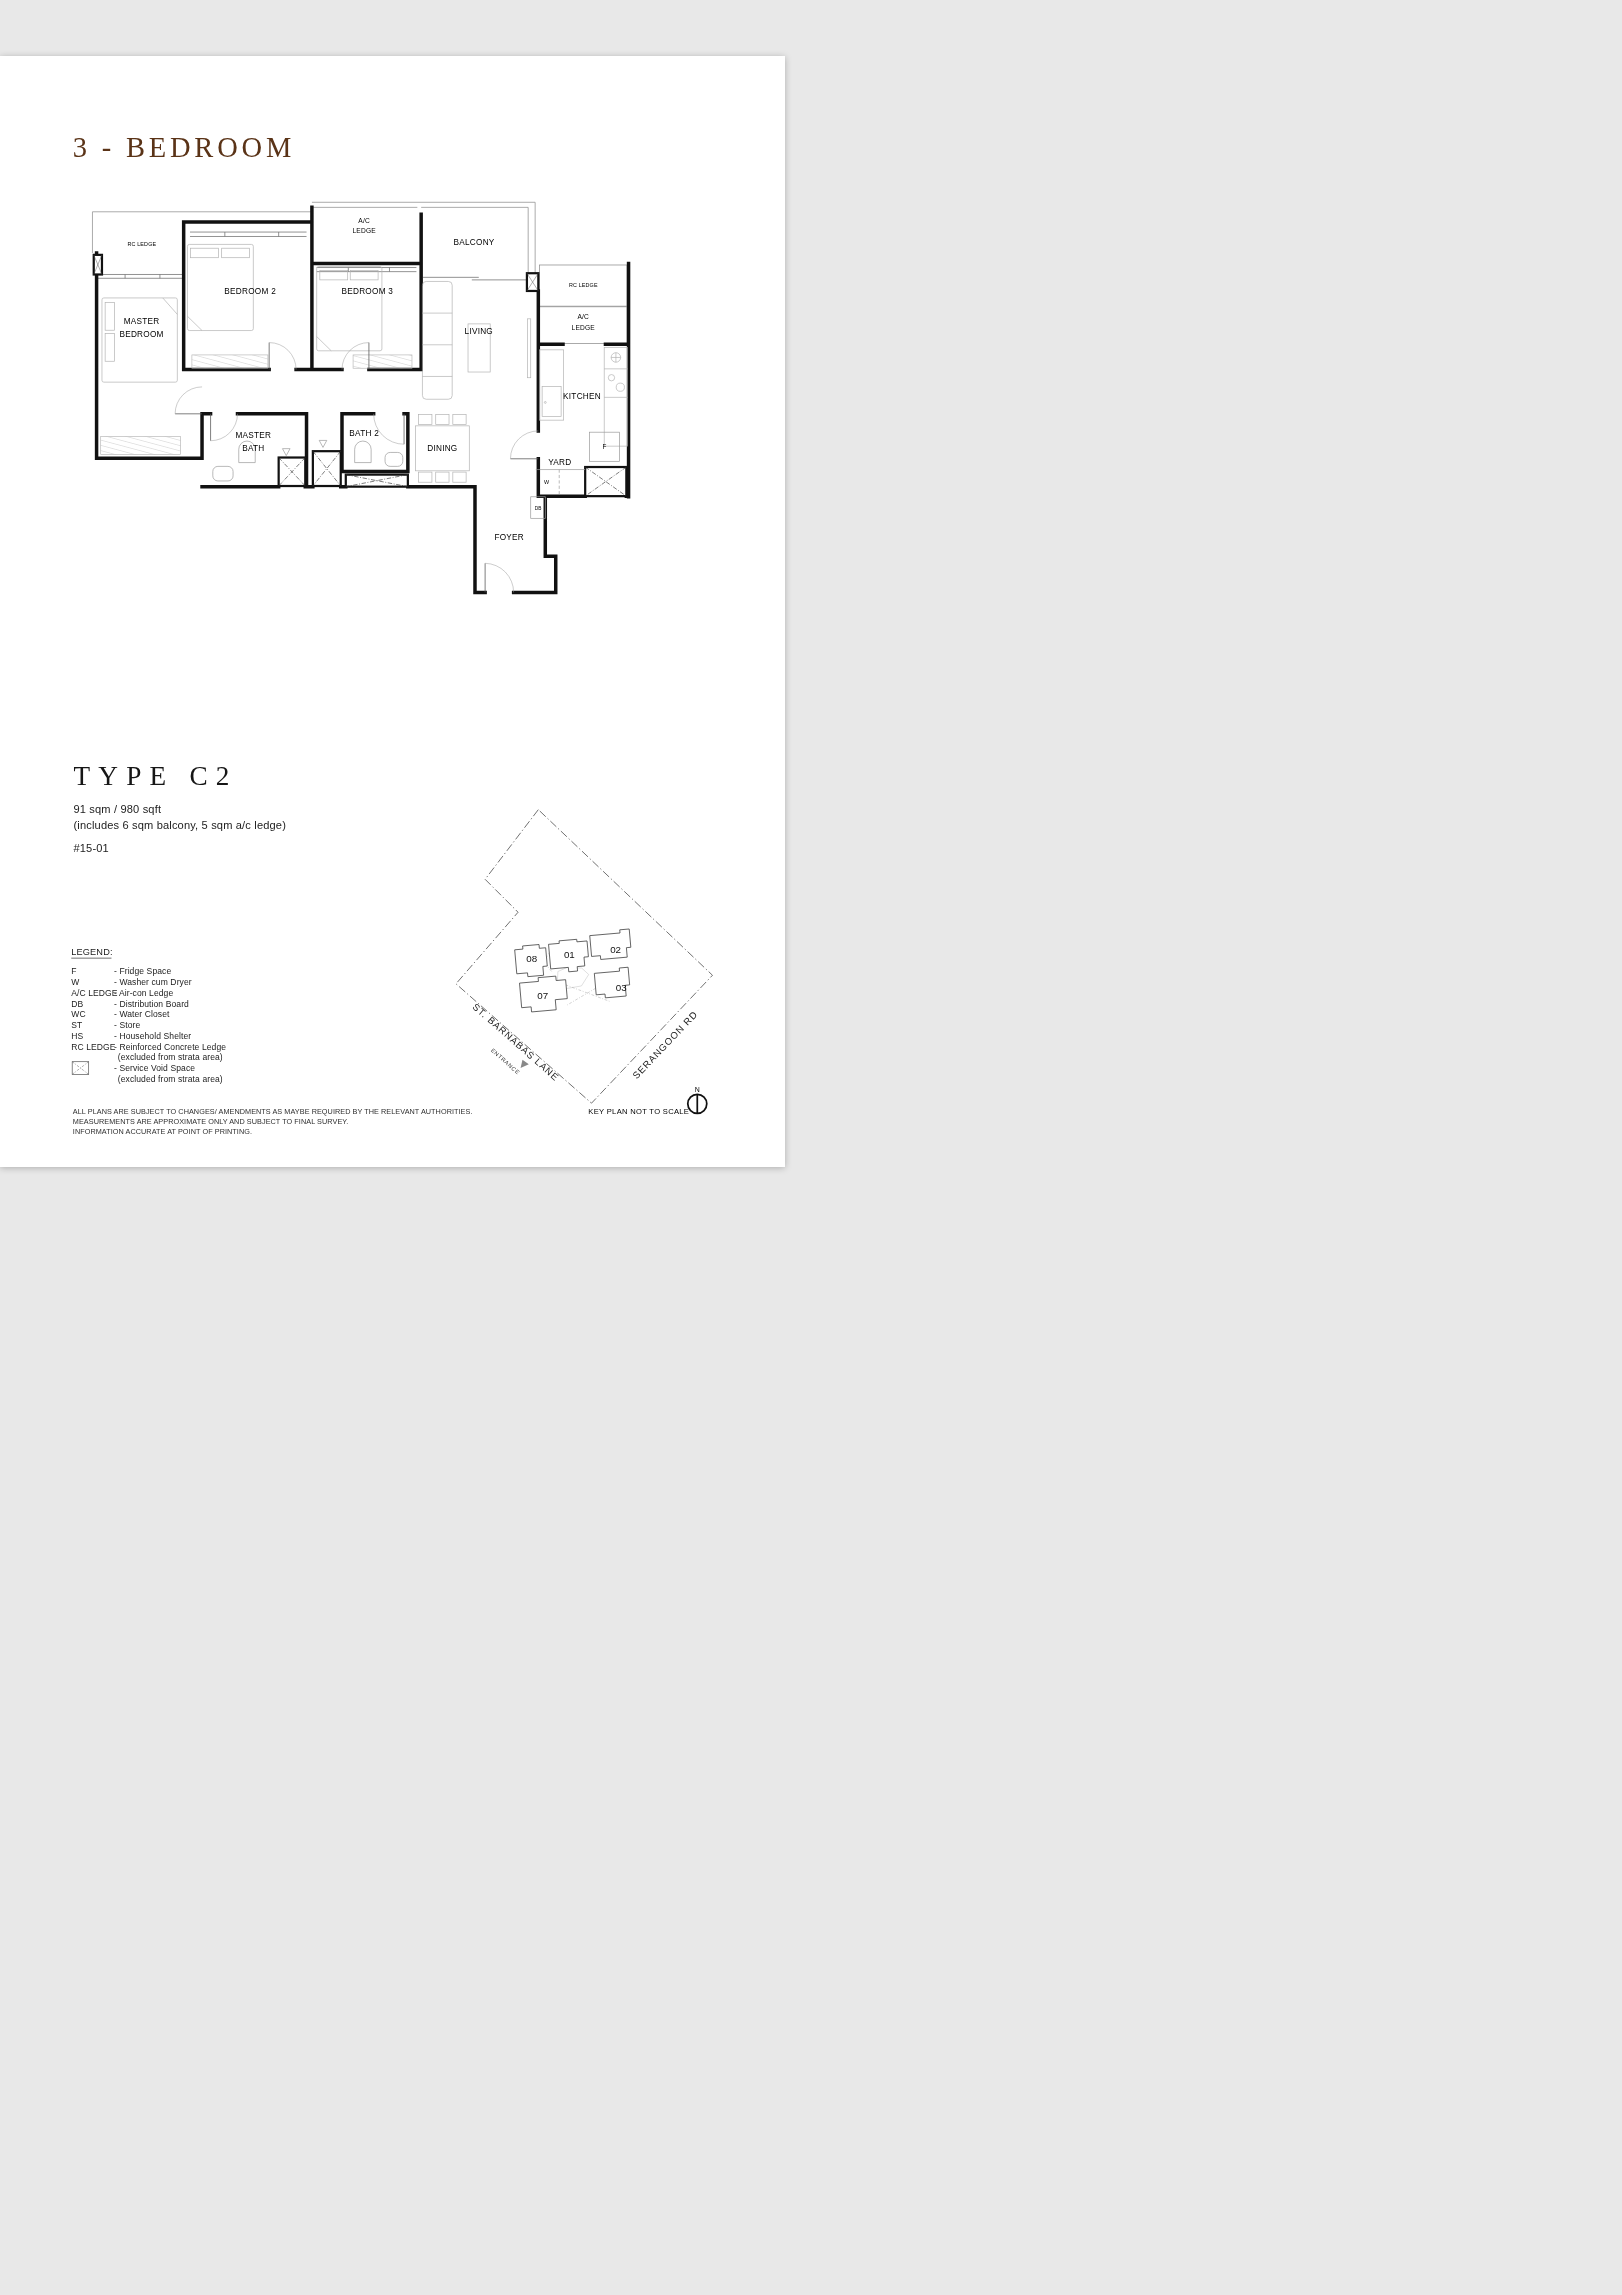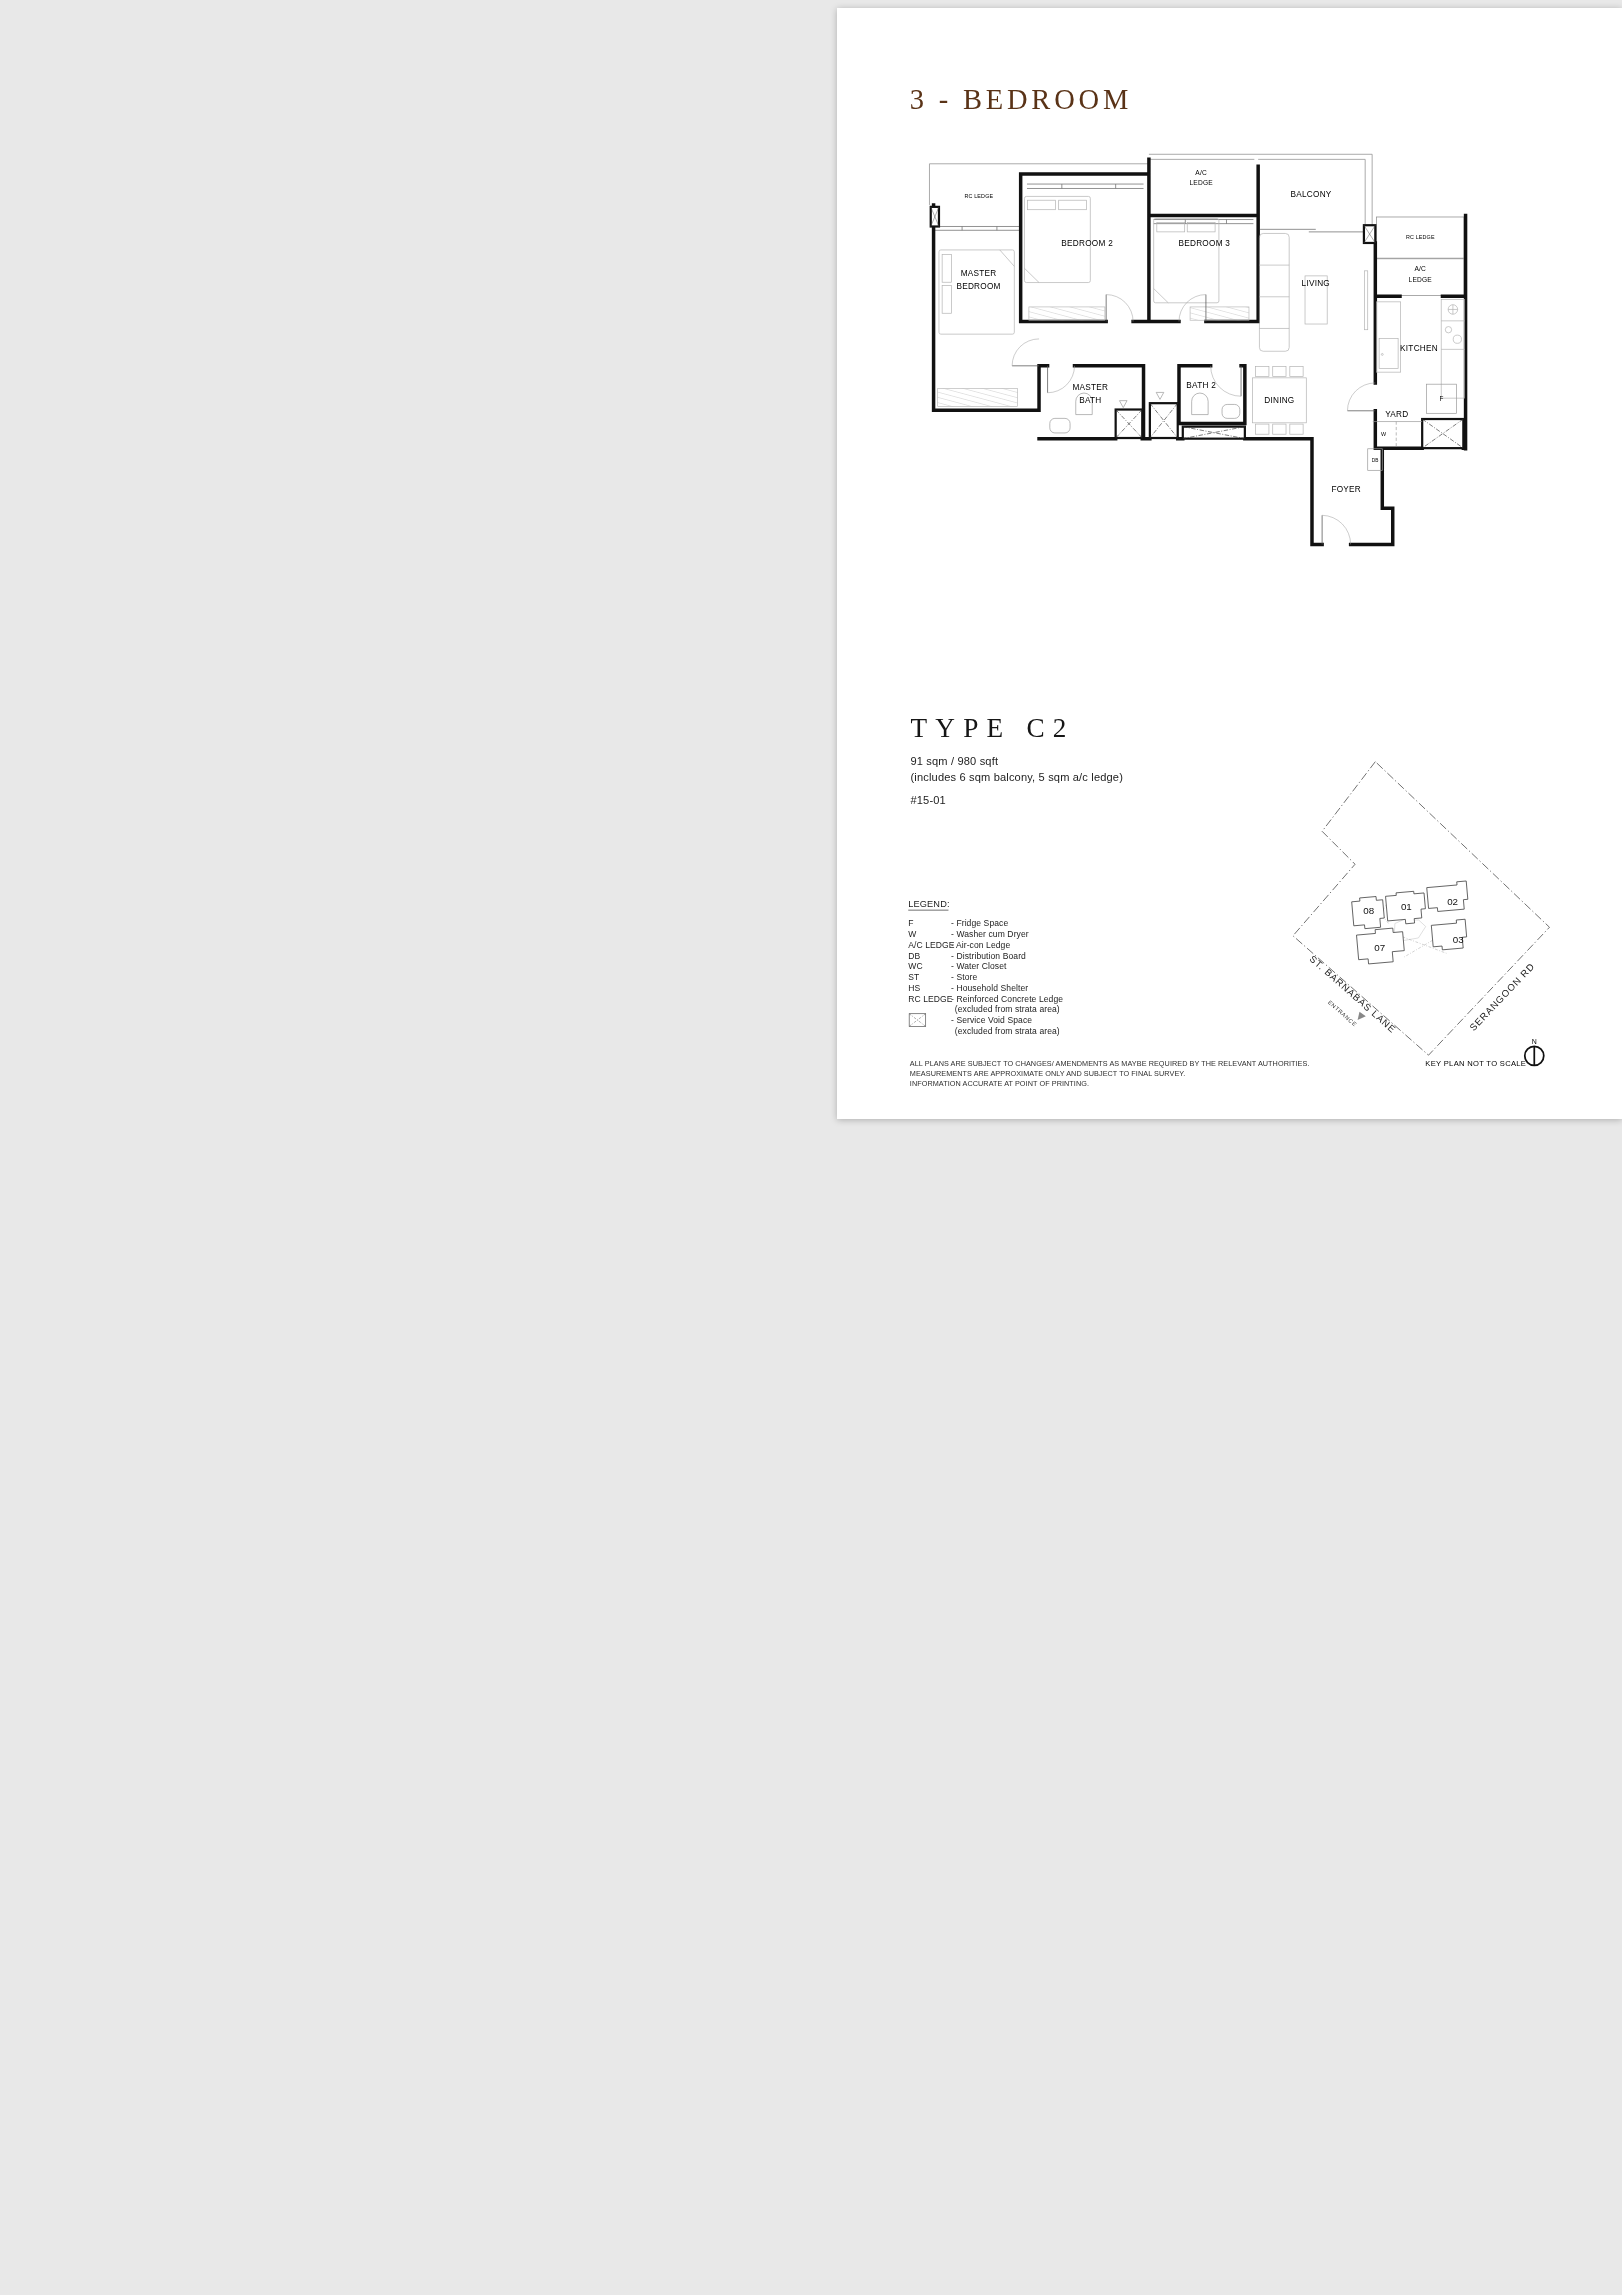--- a/index.html
+++ b/index.html
@@ -1,16 +1,16 @@
 <!DOCTYPE html>
 <html style="font-size:10.5px"><head>
 <meta charset="utf-8">
 <style>
   html,body{margin:0;padding:0;background:#e8e8e8;font-family:"Liberation Sans",sans-serif;}
-  .page-wrap{display:flex;justify-content:flex-end;padding:7.9px 0;}
+  .page-wrap{display:flex;justify-content:flex-start;padding:7.9px 0;margin-top:48px;}
   .page{background:#ffffff;width:min(785px,98vw);box-shadow:0 1.3px 6.5px rgba(0,0,0,.25);}
   svg{display:block;width:100%;height:auto;}
   text{fill:#000;}
   .title{font-family:"Liberation Serif",serif;font-size:90px;letter-spacing:12px;fill:#5a3317;}
   .type-heading{font-family:"Liberation Serif",serif;font-size:86px;letter-spacing:26px;fill:#161616;}
   .area-text{font-size:35px;letter-spacing:.5px;fill:#1c1c1c;}
   .room{font-size:26px;letter-spacing:.8px;}
   .room-sm{font-size:21px;letter-spacing:.6px;}
   .room-xs{font-size:17px;letter-spacing:.5px;}
   .legend-key,.legend-desc{font-size:27px;fill:#1c1c1c;letter-spacing:.3px;}

